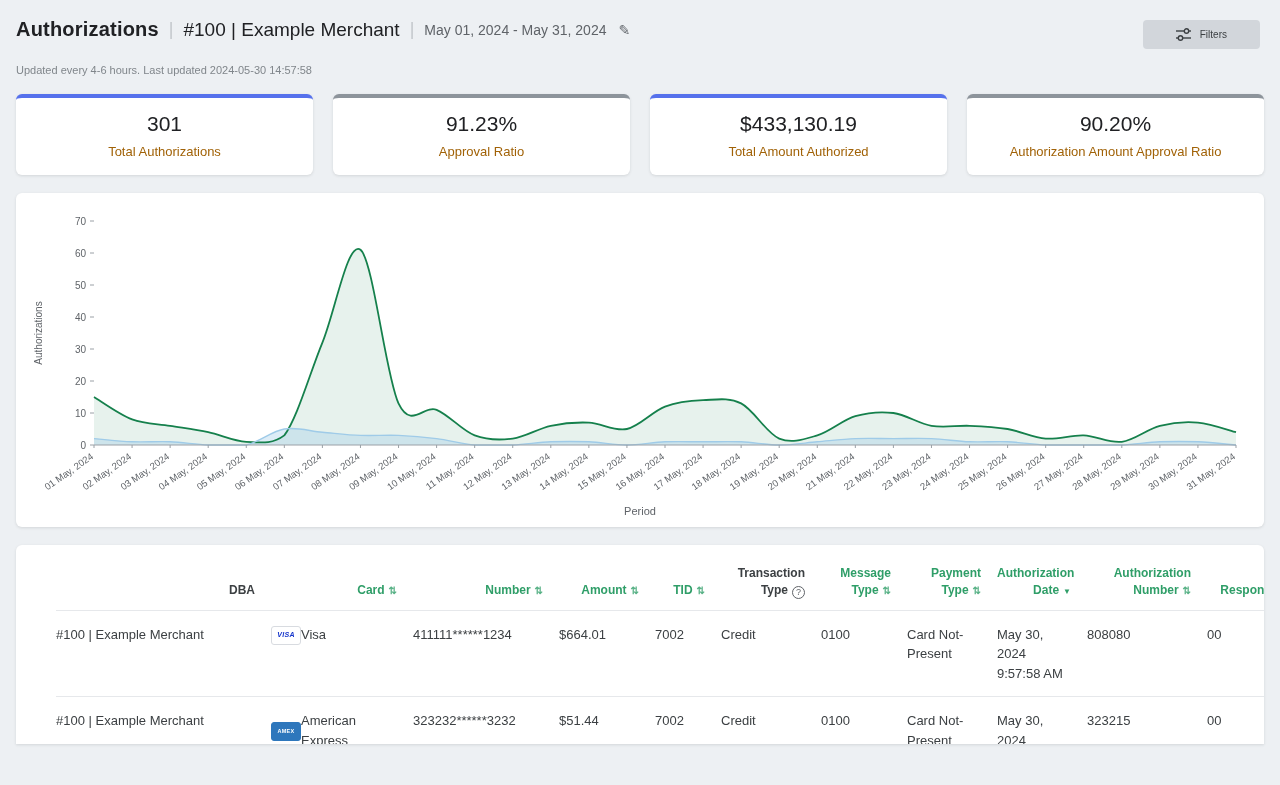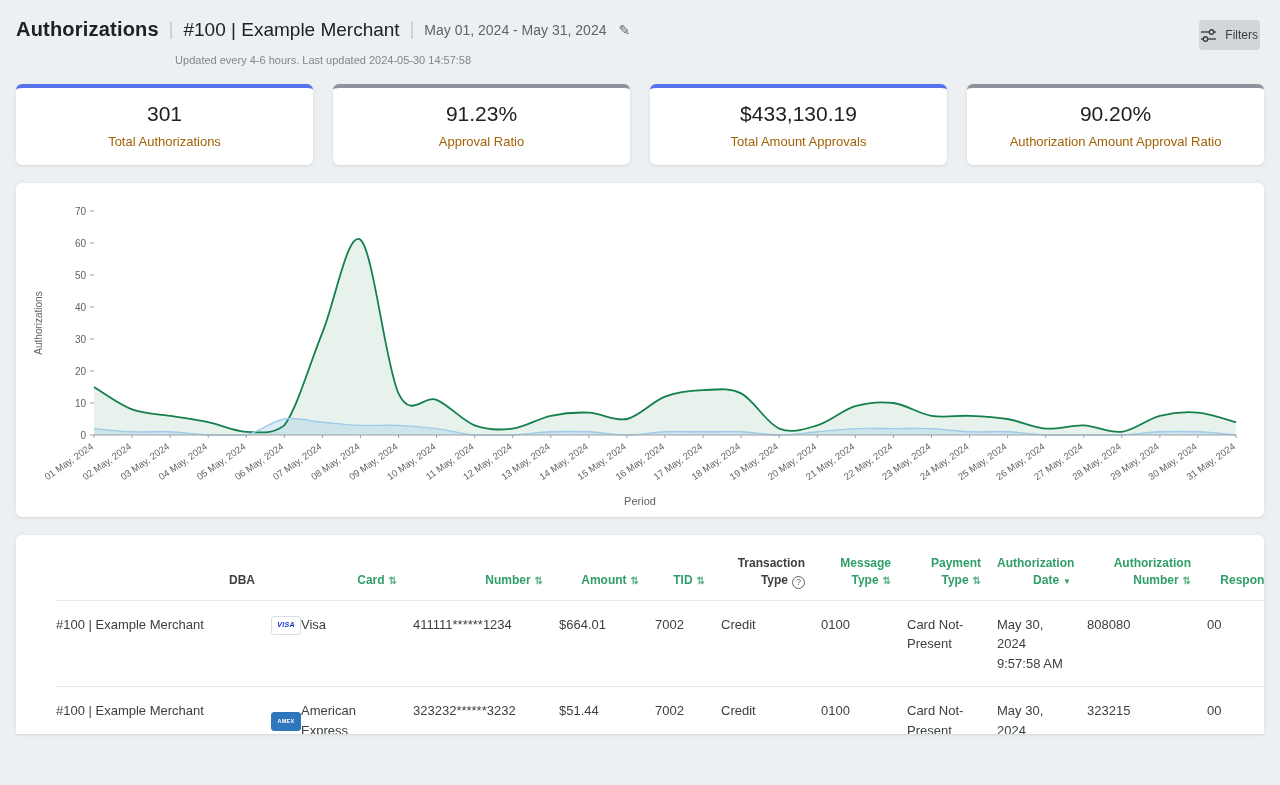--- a/index.html
+++ b/index.html
@@ -13,25 +13,25 @@
 
   
   .top-header { display:flex; justify-content:space-between; align-items:flex-start; padding:18px 20px 6px 16px; }
   .title-block {}
   .title-line { display:flex; align-items:center; gap:10px; }
   .page-title { font-size:20px; font-weight:700; color:#202124; letter-spacing:.2px; }
   .merchant-title { font-size:19px; font-weight:400; color:#202124; }
   .divider { color:#c3c7cc; font-weight:300; font-size:18px; }
   .date-range { font-size:14px; color:#5f6368; }
   .edit-icon { font-size:14px; color:#5f6368; cursor:pointer; margin-left:2px; }
-  .updated-text { font-size:11px; color:#80868b; margin-top:13px;text-align:center; }
+  .updated-text { font-size:11px; color:#80868b; margin-top:23px; }
   .filters-btn {
     display:flex; align-items:center; gap:9px;
     background:#d2d6db; border:none; border-radius:4px;
-    padding:8px 2px; font-size:12px; color:#3c4043;
+    padding:8px 33px; font-size:10px; color:#3c4043;
     font-family:inherit; cursor:pointer; margin-top:2px;
   }
 
   
   .stats-row { display:flex; gap:20px; margin:12px 16px 0; }
   .stat-card {
     flex:1; background:#fff; border-top:4px solid #ccc; border-radius:6px;
     box-shadow:0 1px 3px rgba(60,64,67,.14);
     text-align:center; padding:14px 6px 16px;
   }
@@ -119,21 +119,21 @@
   <div class="stat-card" style="border-top-color: rgb(86, 113, 236);">
     <div class="stat-value">301</div>
     <div class="stat-label">Total Authorizations</div>
   </div>
   <div class="stat-card" style="border-top-color: rgb(141, 148, 155);">
     <div class="stat-value">91.23%</div>
     <div class="stat-label">Approval Ratio</div>
   </div>
   <div class="stat-card" style="border-top-color: rgb(86, 113, 236);">
     <div class="stat-value">$433,130.19</div>
-    <div class="stat-label">Total Amount Approvals</div>
+    <div class="stat-label">Total Amount Authorized</div>
   </div>
   <div class="stat-card" style="border-top-color: rgb(141, 148, 155);">
     <div class="stat-value">90.20%</div>
     <div class="stat-label">Authorization Amount Approval Ratio</div>
   </div>
 </div>
 
 <div class="chart-card">
   <svg id="chart-svg" class="chart-svg" viewBox="0 0 1216 300">
       <path d="M64.0,190.0C70.3,193.7,89.4,207.6,102.1,212.4C114.8,217.2,127.4,216.7,140.1,218.8C152.8,220.9,165.5,222.5,178.2,225.2C190.9,227.9,203.6,234.3,216.3,234.8C229.0,235.3,241.6,238.0,254.3,228.4C267.0,211.9,279.7,166.5,292.4,135.6C305.1,104.7,317.8,32.7,330.5,42.8C343.2,52.9,355.8,169.7,368.5,196.4C381.2,223.1,393.9,197.5,406.6,202.8C419.3,208.1,432.0,223.6,444.7,228.4C457.4,233.2,470.0,233.2,482.7,231.6C495.4,230.0,508.1,221.5,520.8,218.8C533.5,216.1,546.2,215.1,558.9,215.6C571.6,216.1,584.2,224.7,596.9,222.0C609.6,219.3,622.3,204.4,635.0,199.6C647.7,194.8,660.4,193.7,673.1,193.2C685.8,192.7,698.4,190.0,711.1,196.4C723.8,202.8,736.5,226.3,749.2,231.6C761.9,236.9,774.6,232.1,787.3,228.4C800.0,224.7,812.6,212.9,825.3,209.2C838.0,205.5,850.7,204.4,863.4,206.0C876.1,207.6,888.8,216.7,901.5,218.8C914.2,220.9,926.8,218.3,939.5,218.8C952.2,219.3,964.9,219.9,977.6,222.0C990.3,224.1,1003.0,230.5,1015.7,231.6C1028.4,232.7,1041.0,227.9,1053.7,228.4C1066.4,228.9,1079.1,236.4,1091.8,234.8C1104.5,233.2,1117.2,222.0,1129.9,218.8C1142.6,215.6,1155.2,214.5,1167.9,215.6C1180.6,216.7,1199.7,223.6,1206.0,225.2L1206,238L64,238Z" fill="rgba(21,128,76,0.10)" stroke="none"></path>

